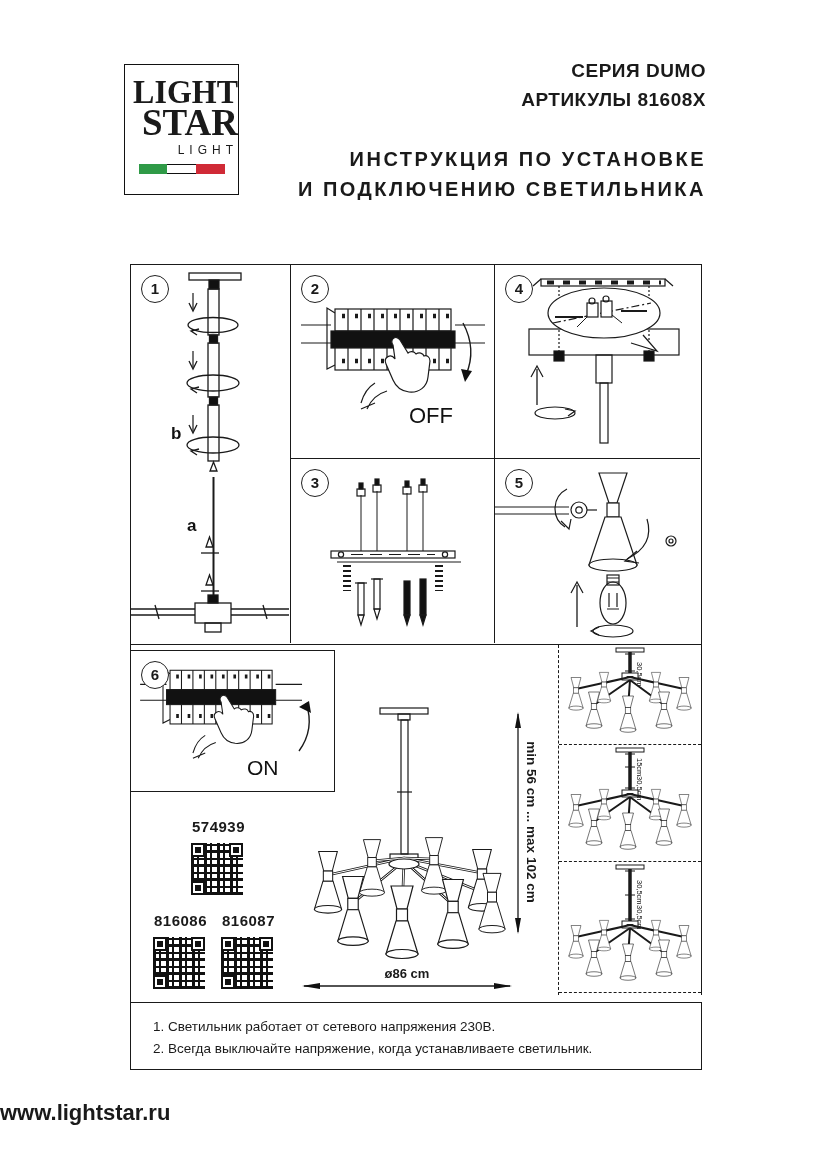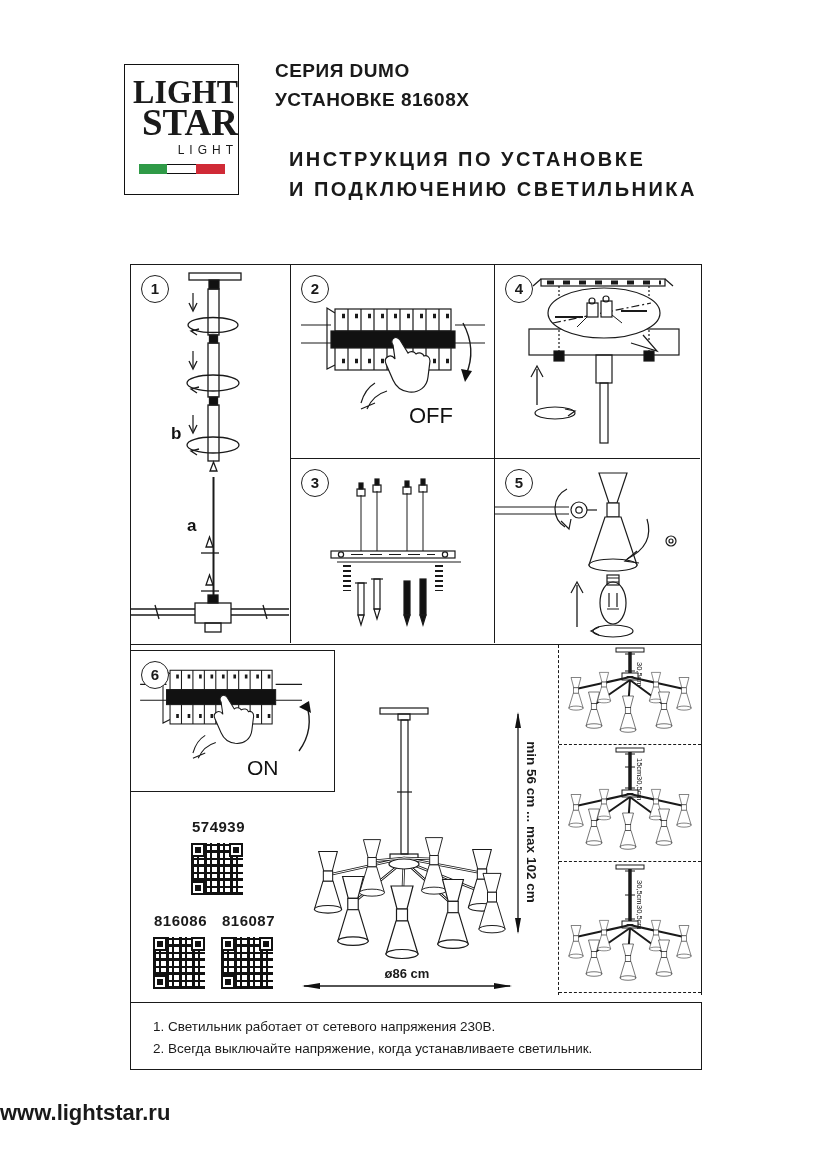--- a/index.html
+++ b/index.html
@@ -15,21 +15,21 @@
         margin-top:12px;letter-spacing:0px;transform:scaleY(1.05);}
   .logo-star{font-family:"Liberation Serif",serif;font-weight:bold;font-size:37px;line-height:.9;
         transform:scaleY(1.02);}
   .logo-group{font-size:12px;letter-spacing:5px;margin-top:3px;margin-left:4px;}
   .logo-flag{display:flex;width:86px;height:10px;margin:7px auto 0;}
   .logo-flag .fg{flex:1;background:#2f9a47;}
   .logo-flag .fw{flex:1;background:#fff;border-top:1.5px solid #111;border-bottom:1.5px solid #111;box-sizing:border-box;}
   .logo-flag .fr{flex:1;background:#d02a36;}
 
   
-  .hdr{position:absolute;top:60px;right:129px;}
+  .hdr{position:absolute;top:60px;right:120px;text-align:right;}
   .hdr-series{font-size:19px;font-weight:bold;letter-spacing:.5px;}
   .hdr-articles{font-size:19px;font-weight:bold;letter-spacing:.5px;margin-top:7px;}
   .hdr-title{margin-top:33px;font-size:20px;font-weight:bold;letter-spacing:2.5px;line-height:1.5;margin-left:14px;}
 
   
   .grid{position:absolute;left:130px;top:264px;width:572px;height:381px;border:1.5px solid #1a1a1a;box-sizing:border-box;}
   .panel{position:absolute;box-sizing:border-box;}
   .p1{left:0;top:0;width:160px;height:378px;border-right:1.5px solid #1a1a1a;}
   .p2{left:160px;top:0;width:204px;height:194px;border-right:1.5px solid #1a1a1a;border-bottom:1.5px solid #1a1a1a;}
   .p4{left:364px;top:0;width:205px;height:194px;border-bottom:1.5px solid #1a1a1a;}
@@ -116,21 +116,21 @@
     <div class="logo-group">LIGHT</div>
     <div class="logo-flag">
       <span class="fg"></span>
       <span class="fw"></span>
       <span class="fr"></span>
     </div>
   </div>
 
   <div class="hdr">
     <div class="hdr-series">СЕРИЯ DUMO</div>
-    <div class="hdr-articles">УСТАНОВКЕ 81608X</div>
+    <div class="hdr-articles">АРТИКУЛЫ 81608X</div>
     <div class="hdr-title">
       <div>ИНСТРУКЦИЯ ПО УСТАНОВКЕ</div>
       <div>И ПОДКЛЮЧЕНИЮ СВЕТИЛЬНИКА</div>
     </div>
   </div>
 
   <div class="grid">
 
     <div class="panel p1">
       <span class="stepnum">1</span>

